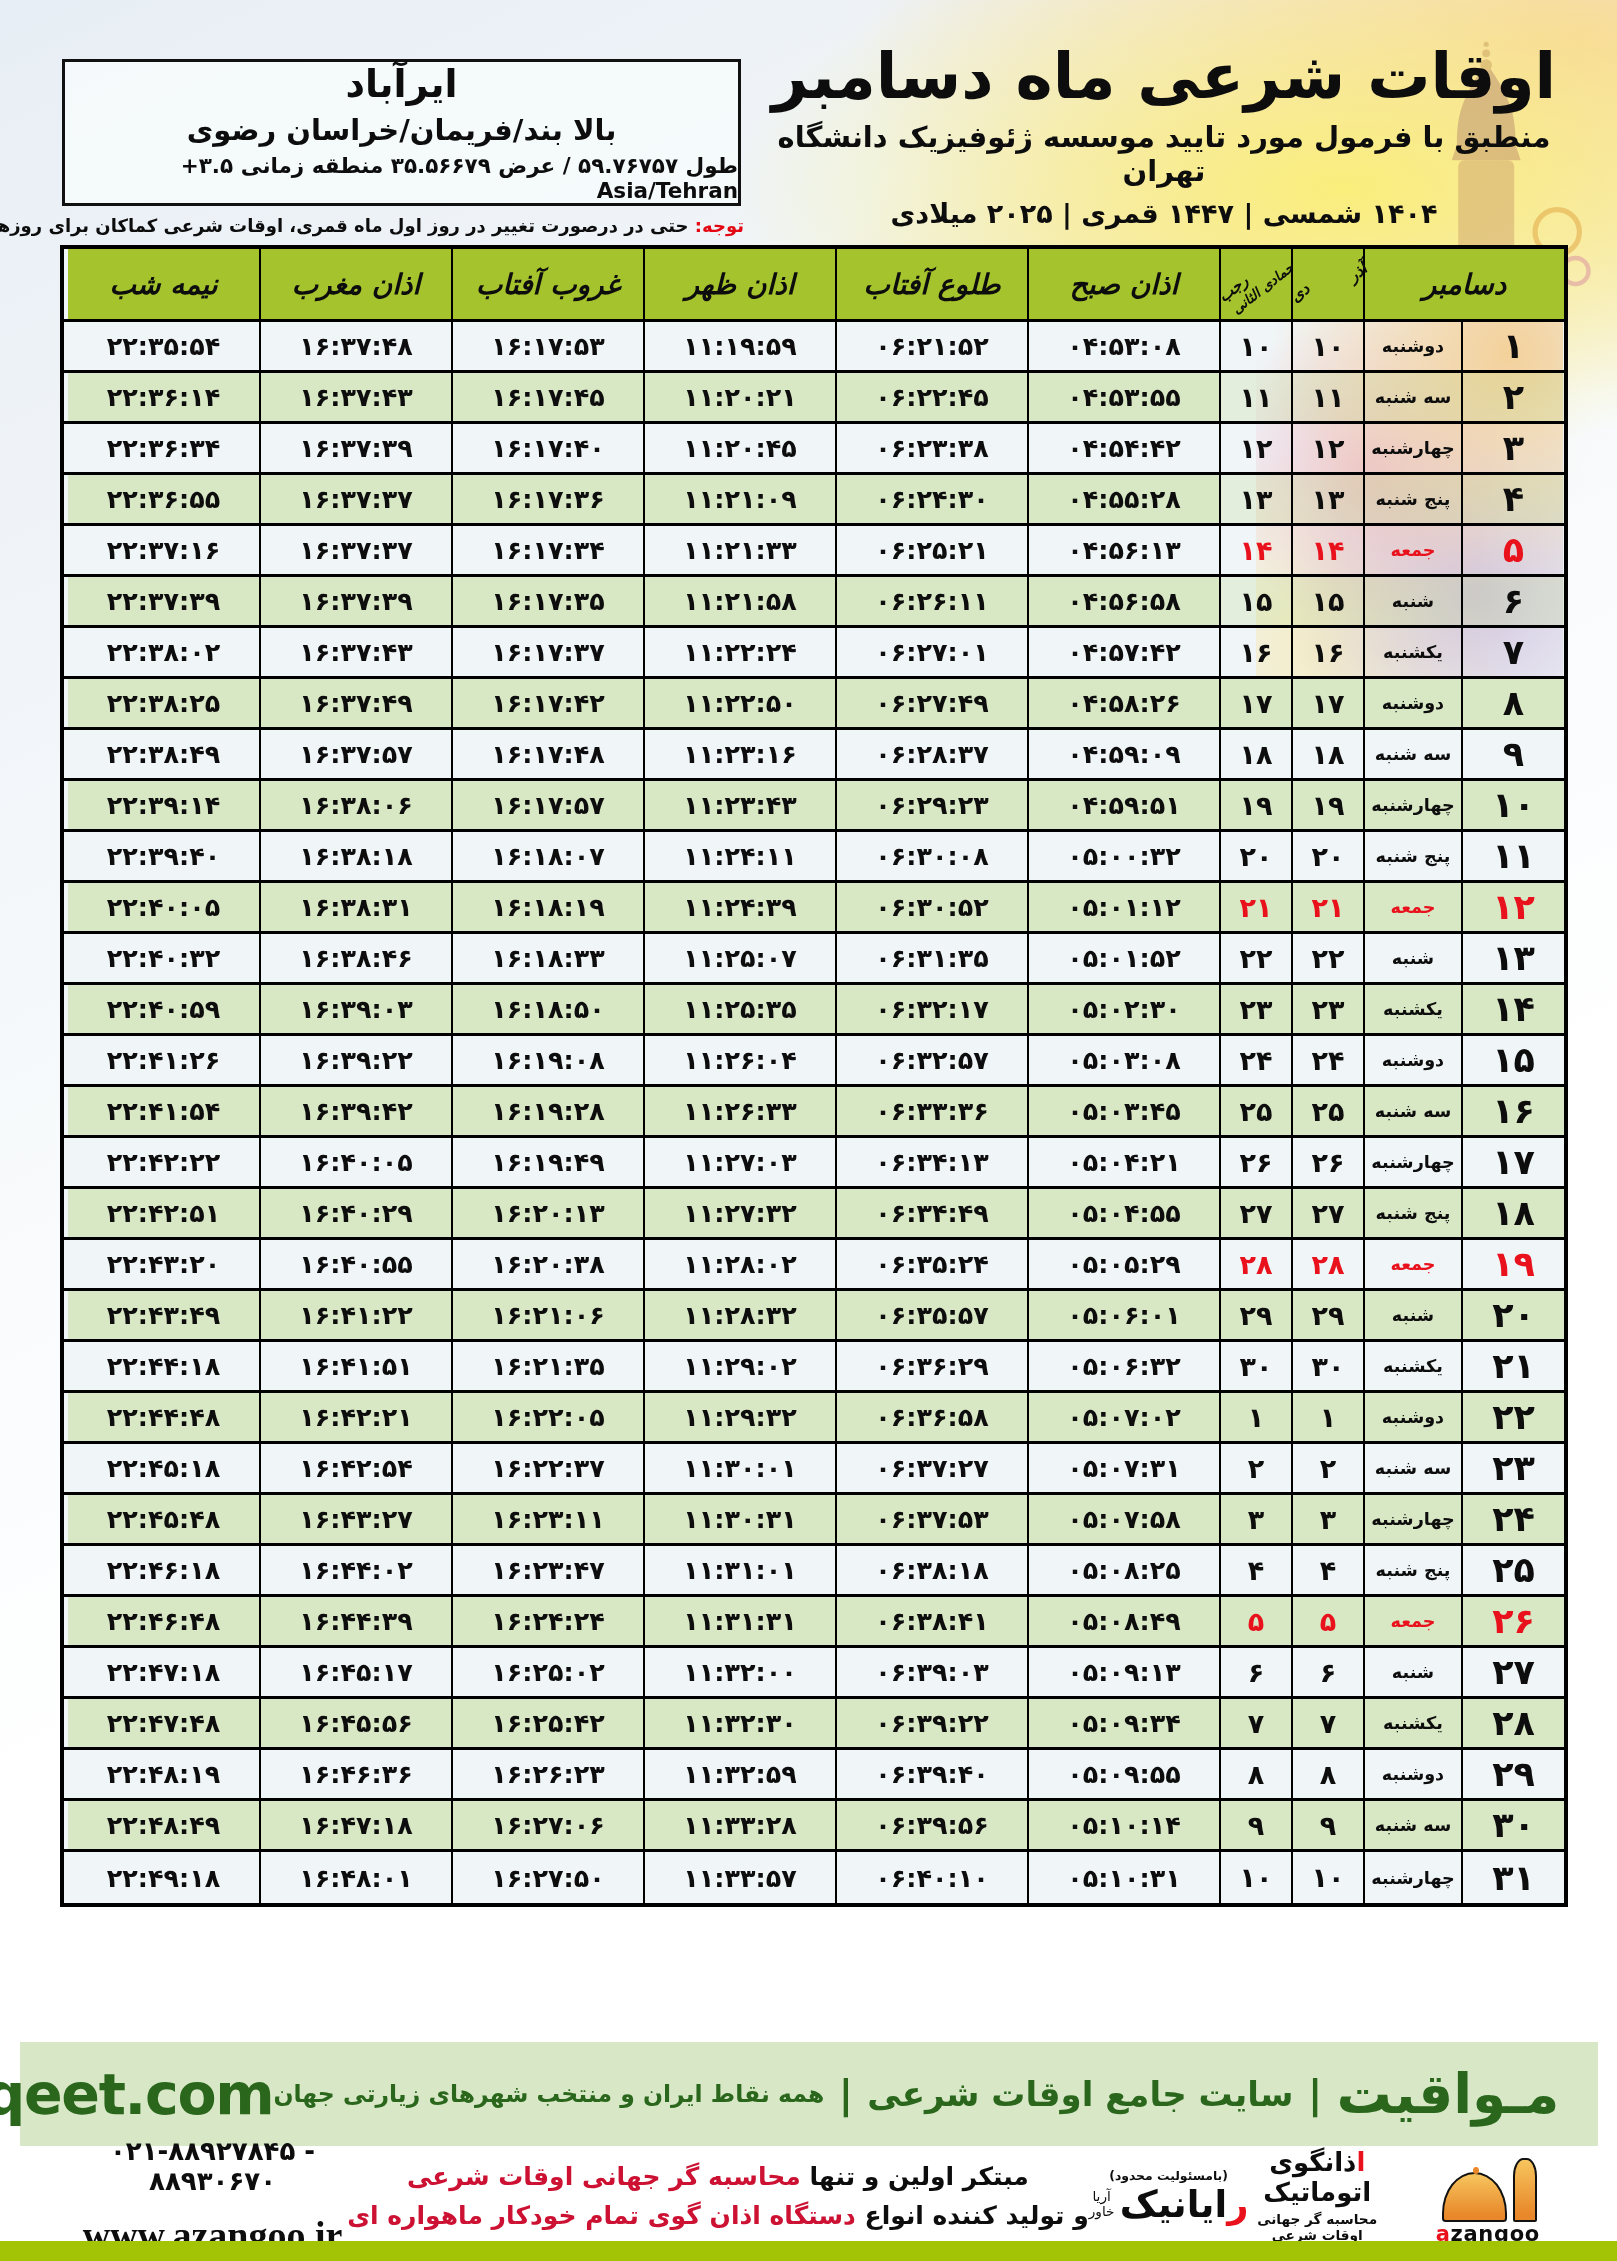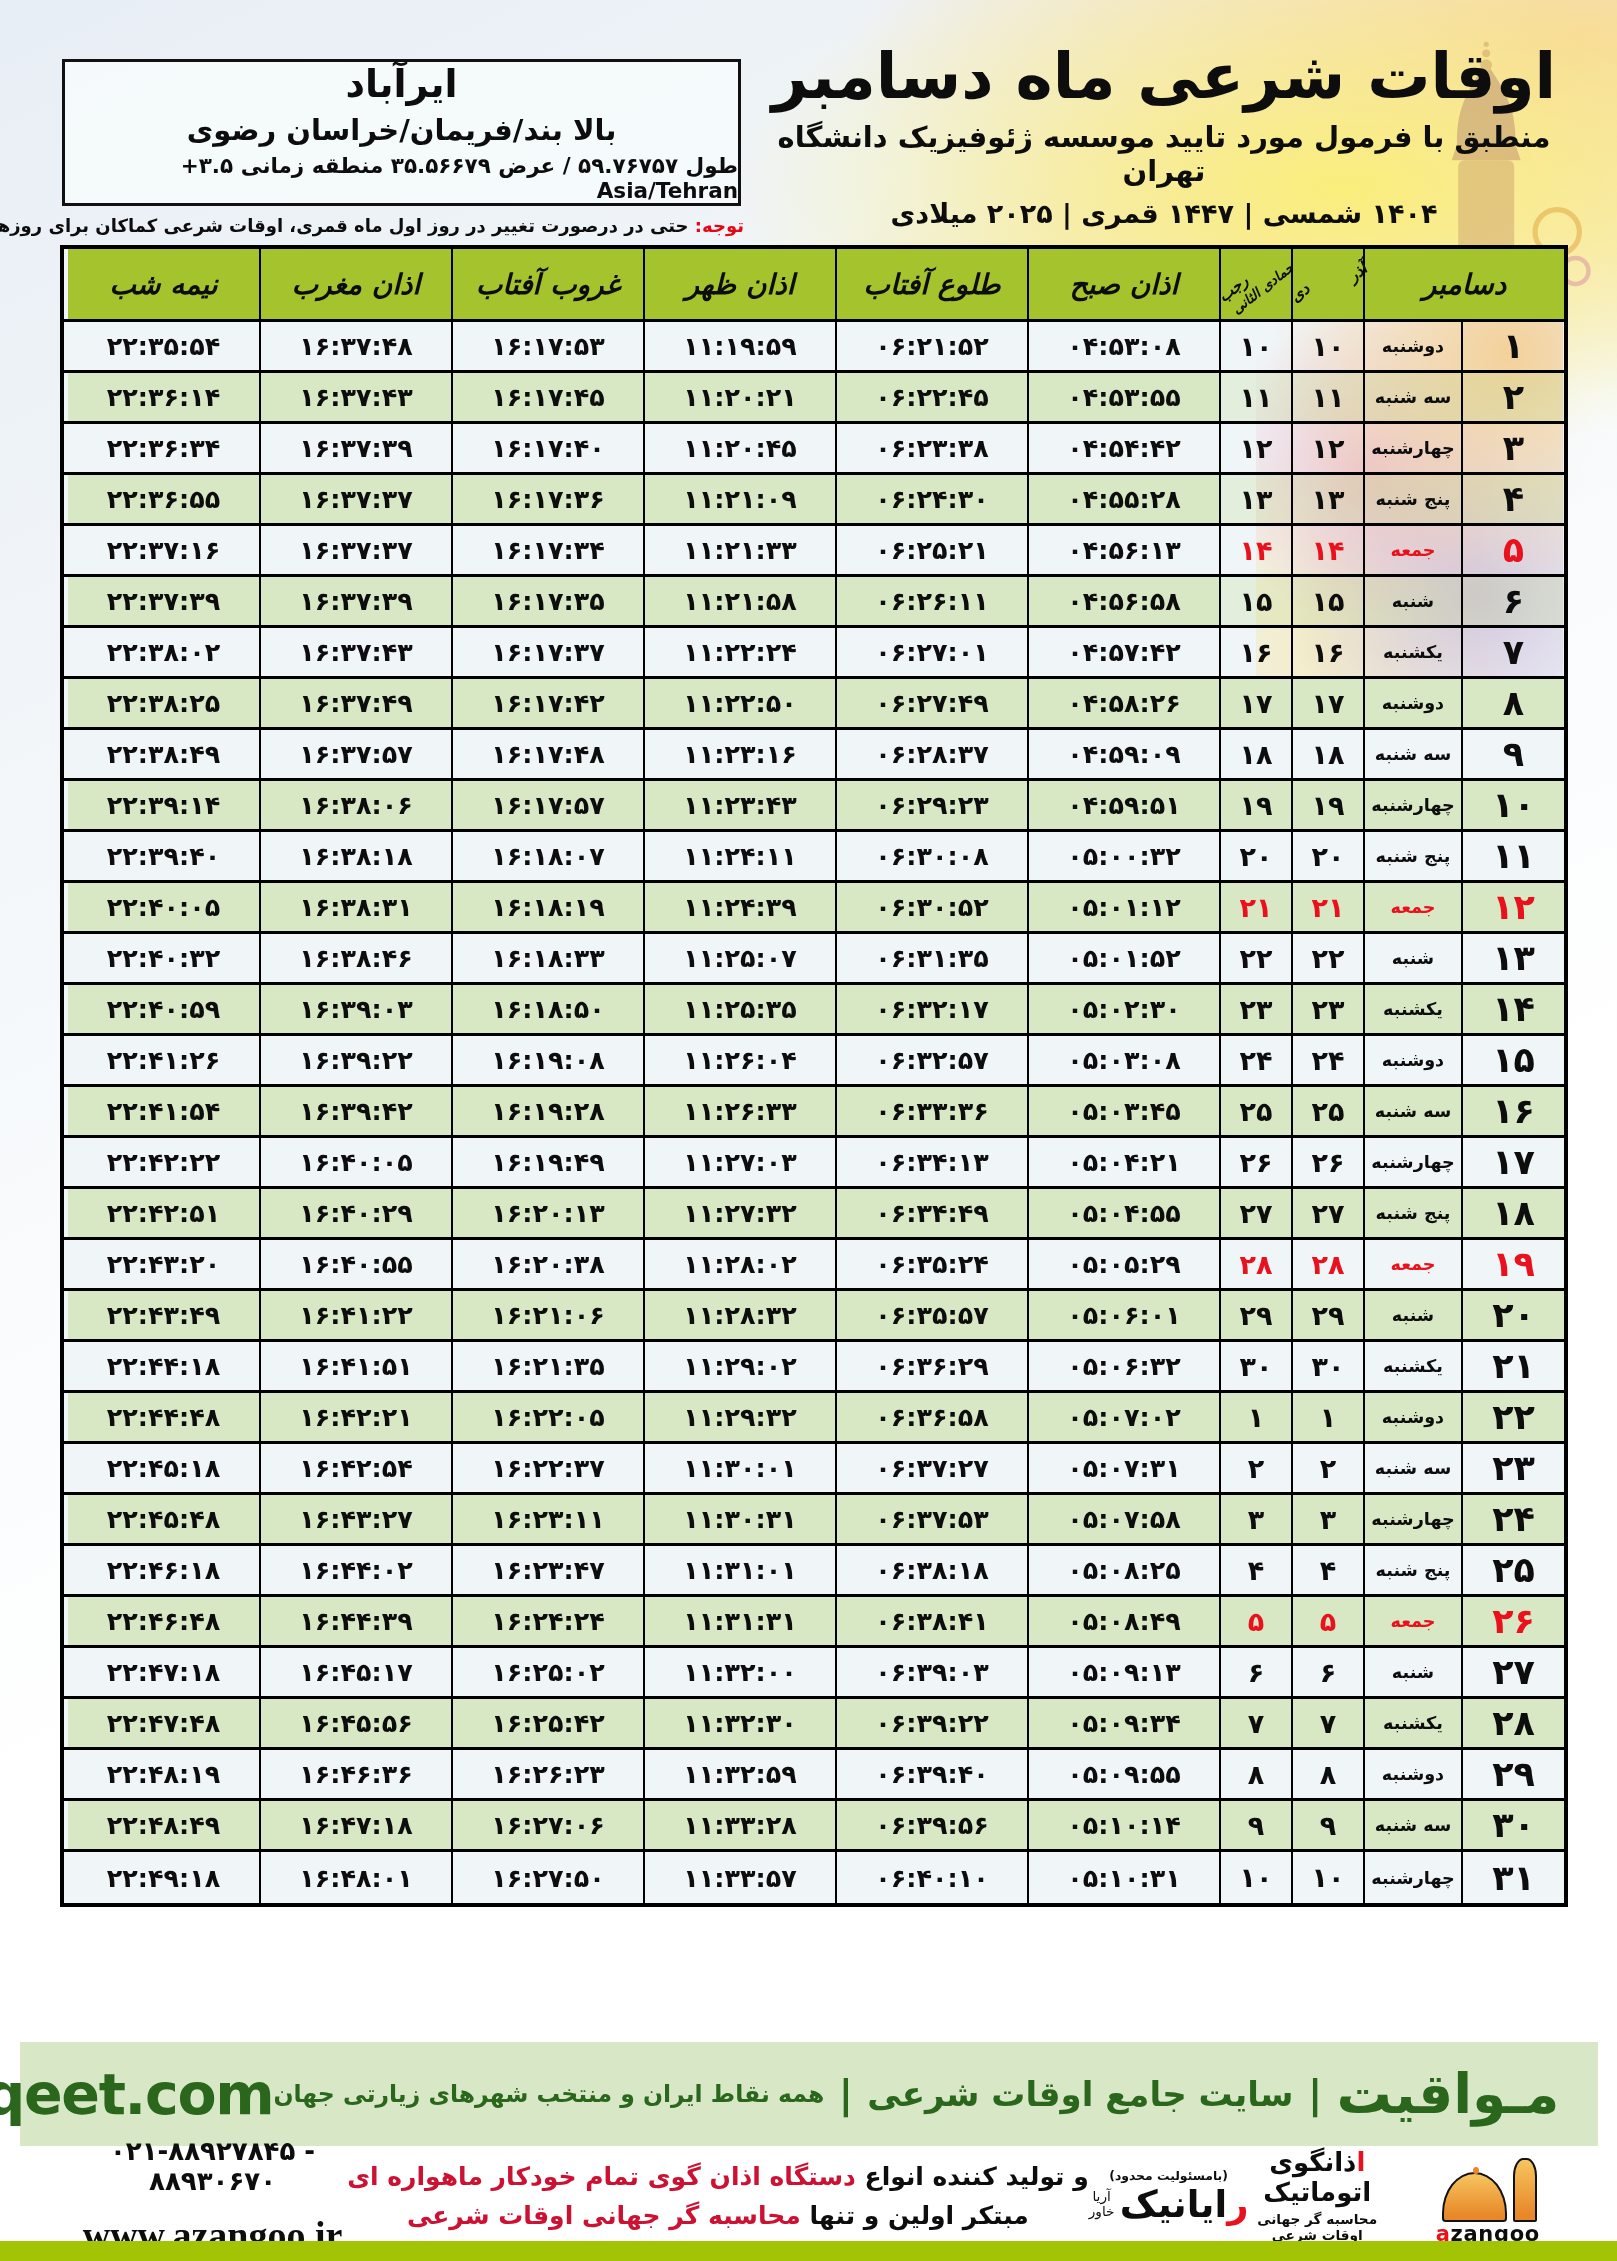--- a/index.html
+++ b/index.html
@@ -546,22 +546,22 @@
     </div>
     <div class="mv-domain">mavaqeet.com</div>
   </div>
 
   <div class="bottom-info">
     <div class="phones">
       <div class="phone-line">۰۲۱-۸۸۹۲۷۸۴۵ - ۸۸۹۳۰۶۷۰</div>
       <div class="website">www.azangoo.ir</div>
     </div>
     <div class="taglines">
+      <div><span>مبتکر اولین و تنها </span><span class="tag-red">محاسبه گر جهانی اوقات شرعی</span></div>
       <div><span>و تولید کننده انواع </span><span class="tag-red">دستگاه اذان گوی تمام خودکار ماهواره ای</span></div>
-      <div><span>مبتکر اولین و تنها </span><span class="tag-red">محاسبه گر جهانی اوقات شرعی</span></div>
     </div>
     <div class="rayanik">
       <div class="ray-note">(بامسئولیت محدود)</div>
       <div class="ray-main-row">
         <span class="ray-name"><span class="ray-r">ر</span><span>ایانیک</span></span>
         <span class="ray-sub">
           <span>آریا</span>
           <span>خاور</span>
         </span>
       </div>

